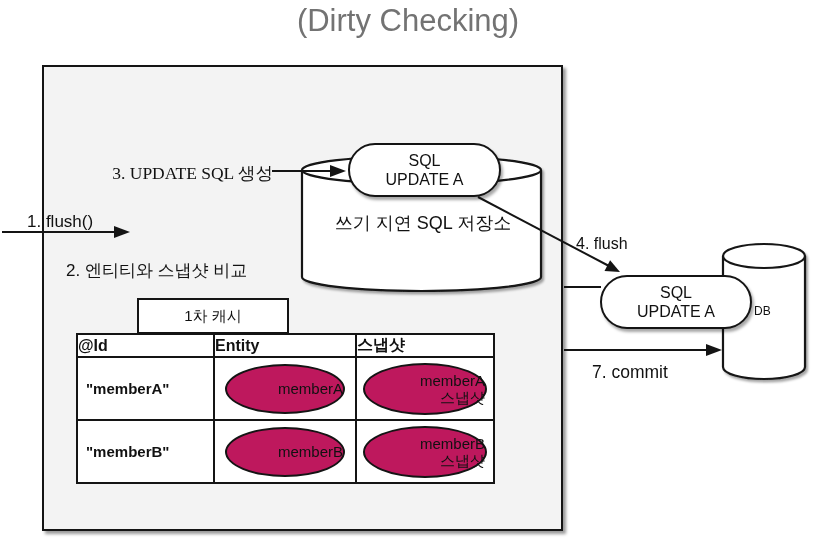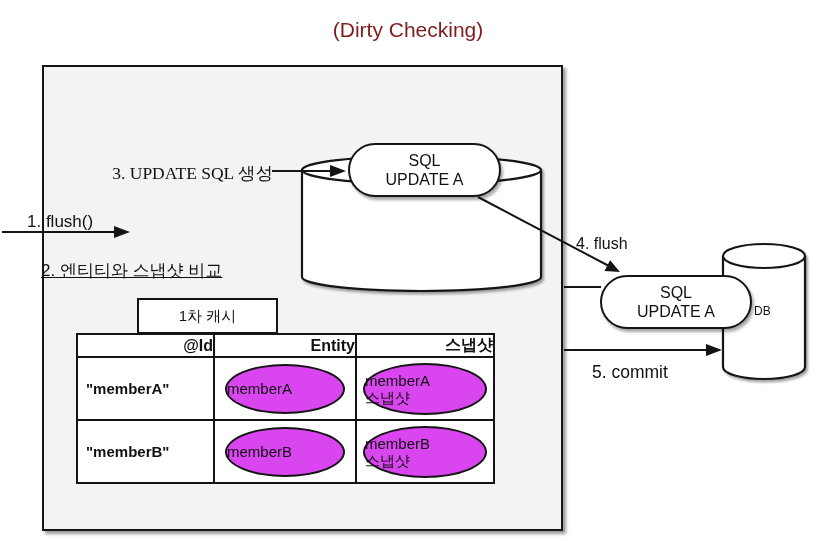--- a/index.html
+++ b/index.html
@@ -3,72 +3,72 @@
 <meta charset="utf-8">
 <style>
   html,body{margin:0;padding:0;background:#ffffff;}
   #canvas{
     position:relative;width:816px;height:541px;background:#ffffff;
     font-family:"Liberation Sans","DejaVu Sans",sans-serif;color:#111;
     overflow:hidden;
   }
   .abs{position:absolute;}
   #page-title{
-    left:0;top:18px;width:816px;text-align:center;
-    font-size:21px;font-weight:400;color:#7f1d1d;letter-spacing:0px;
+    left:0;top:3px;width:816px;text-align:center;
+    font-size:31px;font-weight:400;color:#737373;letter-spacing:0px;
   }
   #context-box{
     left:42px;top:65px;width:521px;height:466px;
     background:#f3f3f3;border:2.5px solid #141414;
     box-shadow:3px 3px 3px rgba(0,0,0,0.40);
     box-sizing:border-box;
   }
   #context-title{
     left:42px;top:85px;width:521px;text-align:center;
     font-size:17px;font-weight:700;
   }
   .step-label{font-size:17px;white-space:nowrap;}
   #step3-label{left:40px;top:161px;width:233px;text-align:right;font-size:17.5px;font-family:Liberation Serif, serif;}
   #step1-label{left:27px;top:212px;}
-  #step2-label{left:41px;top:259px;text-decoration:underline;}
+  #step2-label{left:66px;top:259px;}
   #step4-label{left:576px;top:235px;font-size:16px;}
   #step5-label{left:592px;top:362px;font-size:17.5px;}
   #db-label{left:754px;top:304px;font-size:12px;}
   .pill{
     border:2px solid #141414;border-radius:27px;background:#ffffff;
     box-shadow:2px 3px 3px rgba(0,0,0,0.35);
     display:flex;flex-direction:column;align-items:center;justify-content:center;
     font-size:16px;line-height:19px;box-sizing:border-box;text-align:left;
   }
   #store-pill{left:348px;top:143px;width:153px;height:54px;}
   #flush-pill{left:600px;top:275px;width:152px;height:54px;}
   #store-label{left:318px;top:211px;width:210px;text-align:center;font-size:18px;}
   #cache-box{
-    left:137px;top:298px;width:141px;height:36px;background:#ffffff;
+    left:137px;top:298px;width:152px;height:36px;background:#ffffff;
     border:2px solid #141414;box-sizing:border-box;
     display:flex;align-items:center;justify-content:center;font-size:15px;
   }
   #cache-table{
     left:76px;top:333px;border-collapse:collapse;background:#ffffff;
     table-layout:fixed;
   }
   #cache-table td,#cache-table th{
     border:2px solid #141414;padding:0;box-sizing:border-box;
     background:#ffffff;vertical-align:middle;
   }
-  #cache-table th{height:22px;font-size:16px;font-weight:700;text-align:right;}
+  #cache-table th{height:22px;font-size:16px;font-weight:700;text-align:left;}
   #cache-table td{height:63px;}
   .col-id{width:137px;}
   .col-entity{width:142px;}
   .col-snap{width:138px;}
   .id-cell{font-size:15px;font-weight:700;padding-left:8px !important;text-align:left;}
   .ellipse-cell{text-align:center;}
   .oval{
-    border:2px solid #141414;border-radius:50%;background:#d946ef;
-    display:inline-flex;flex-direction:column;align-items:flex-start;justify-content:center;
+    border:2px solid #141414;border-radius:50%;background:#be185d;
+    display:inline-flex;flex-direction:column;align-items:flex-end;justify-content:center;
     box-sizing:border-box;
   }
   .oval.entity{width:120px;height:50px;font-size:15px;}
   .oval.snap{width:124px;height:52px;font-size:15px;line-height:17px;}
   svg{position:absolute;left:0;top:0;pointer-events:none;}
 </style>
 </head>
 <body>
 
 <div id="canvas">
@@ -91,26 +91,27 @@
       <path d="M723,256 L723,367 A41,12 0 0 0 805,367 L805,256" fill="#ffffff" stroke="#141414" stroke-width="2.2"></path>
       <ellipse cx="764" cy="256" rx="41" ry="12" fill="#ffffff" stroke="#141414" stroke-width="2.2"></ellipse>
     </g>
   </svg>
 
 
   <div class="abs pill" id="store-pill">
     <span>SQL</span>
     <span>UPDATE A</span>
   </div>
+  <div class="abs" id="store-label">쓰기 지연 SQL 저장소</div>
 
   <div class="abs step-label" id="step3-label">3. UPDATE SQL 생성</div>
   <div class="abs step-label" id="step1-label">1. flush()</div>
   <div class="abs step-label" id="step2-label">2. 엔티티와 스냅샷 비교</div>
   <div class="abs step-label" id="step4-label">4. flush</div>
-  <div class="abs step-label" id="step5-label">5. commit</div>
+  <div class="abs step-label" id="step5-label">7. commit</div>
   <div class="abs step-label" id="db-label">DB</div>
 
   <div class="abs" id="cache-box">
     <span>1차 캐시</span>
   </div>
 
   <table class="abs" id="cache-table">
     <tbody>
         <tr>
       <th class="col-id">@Id</th>

